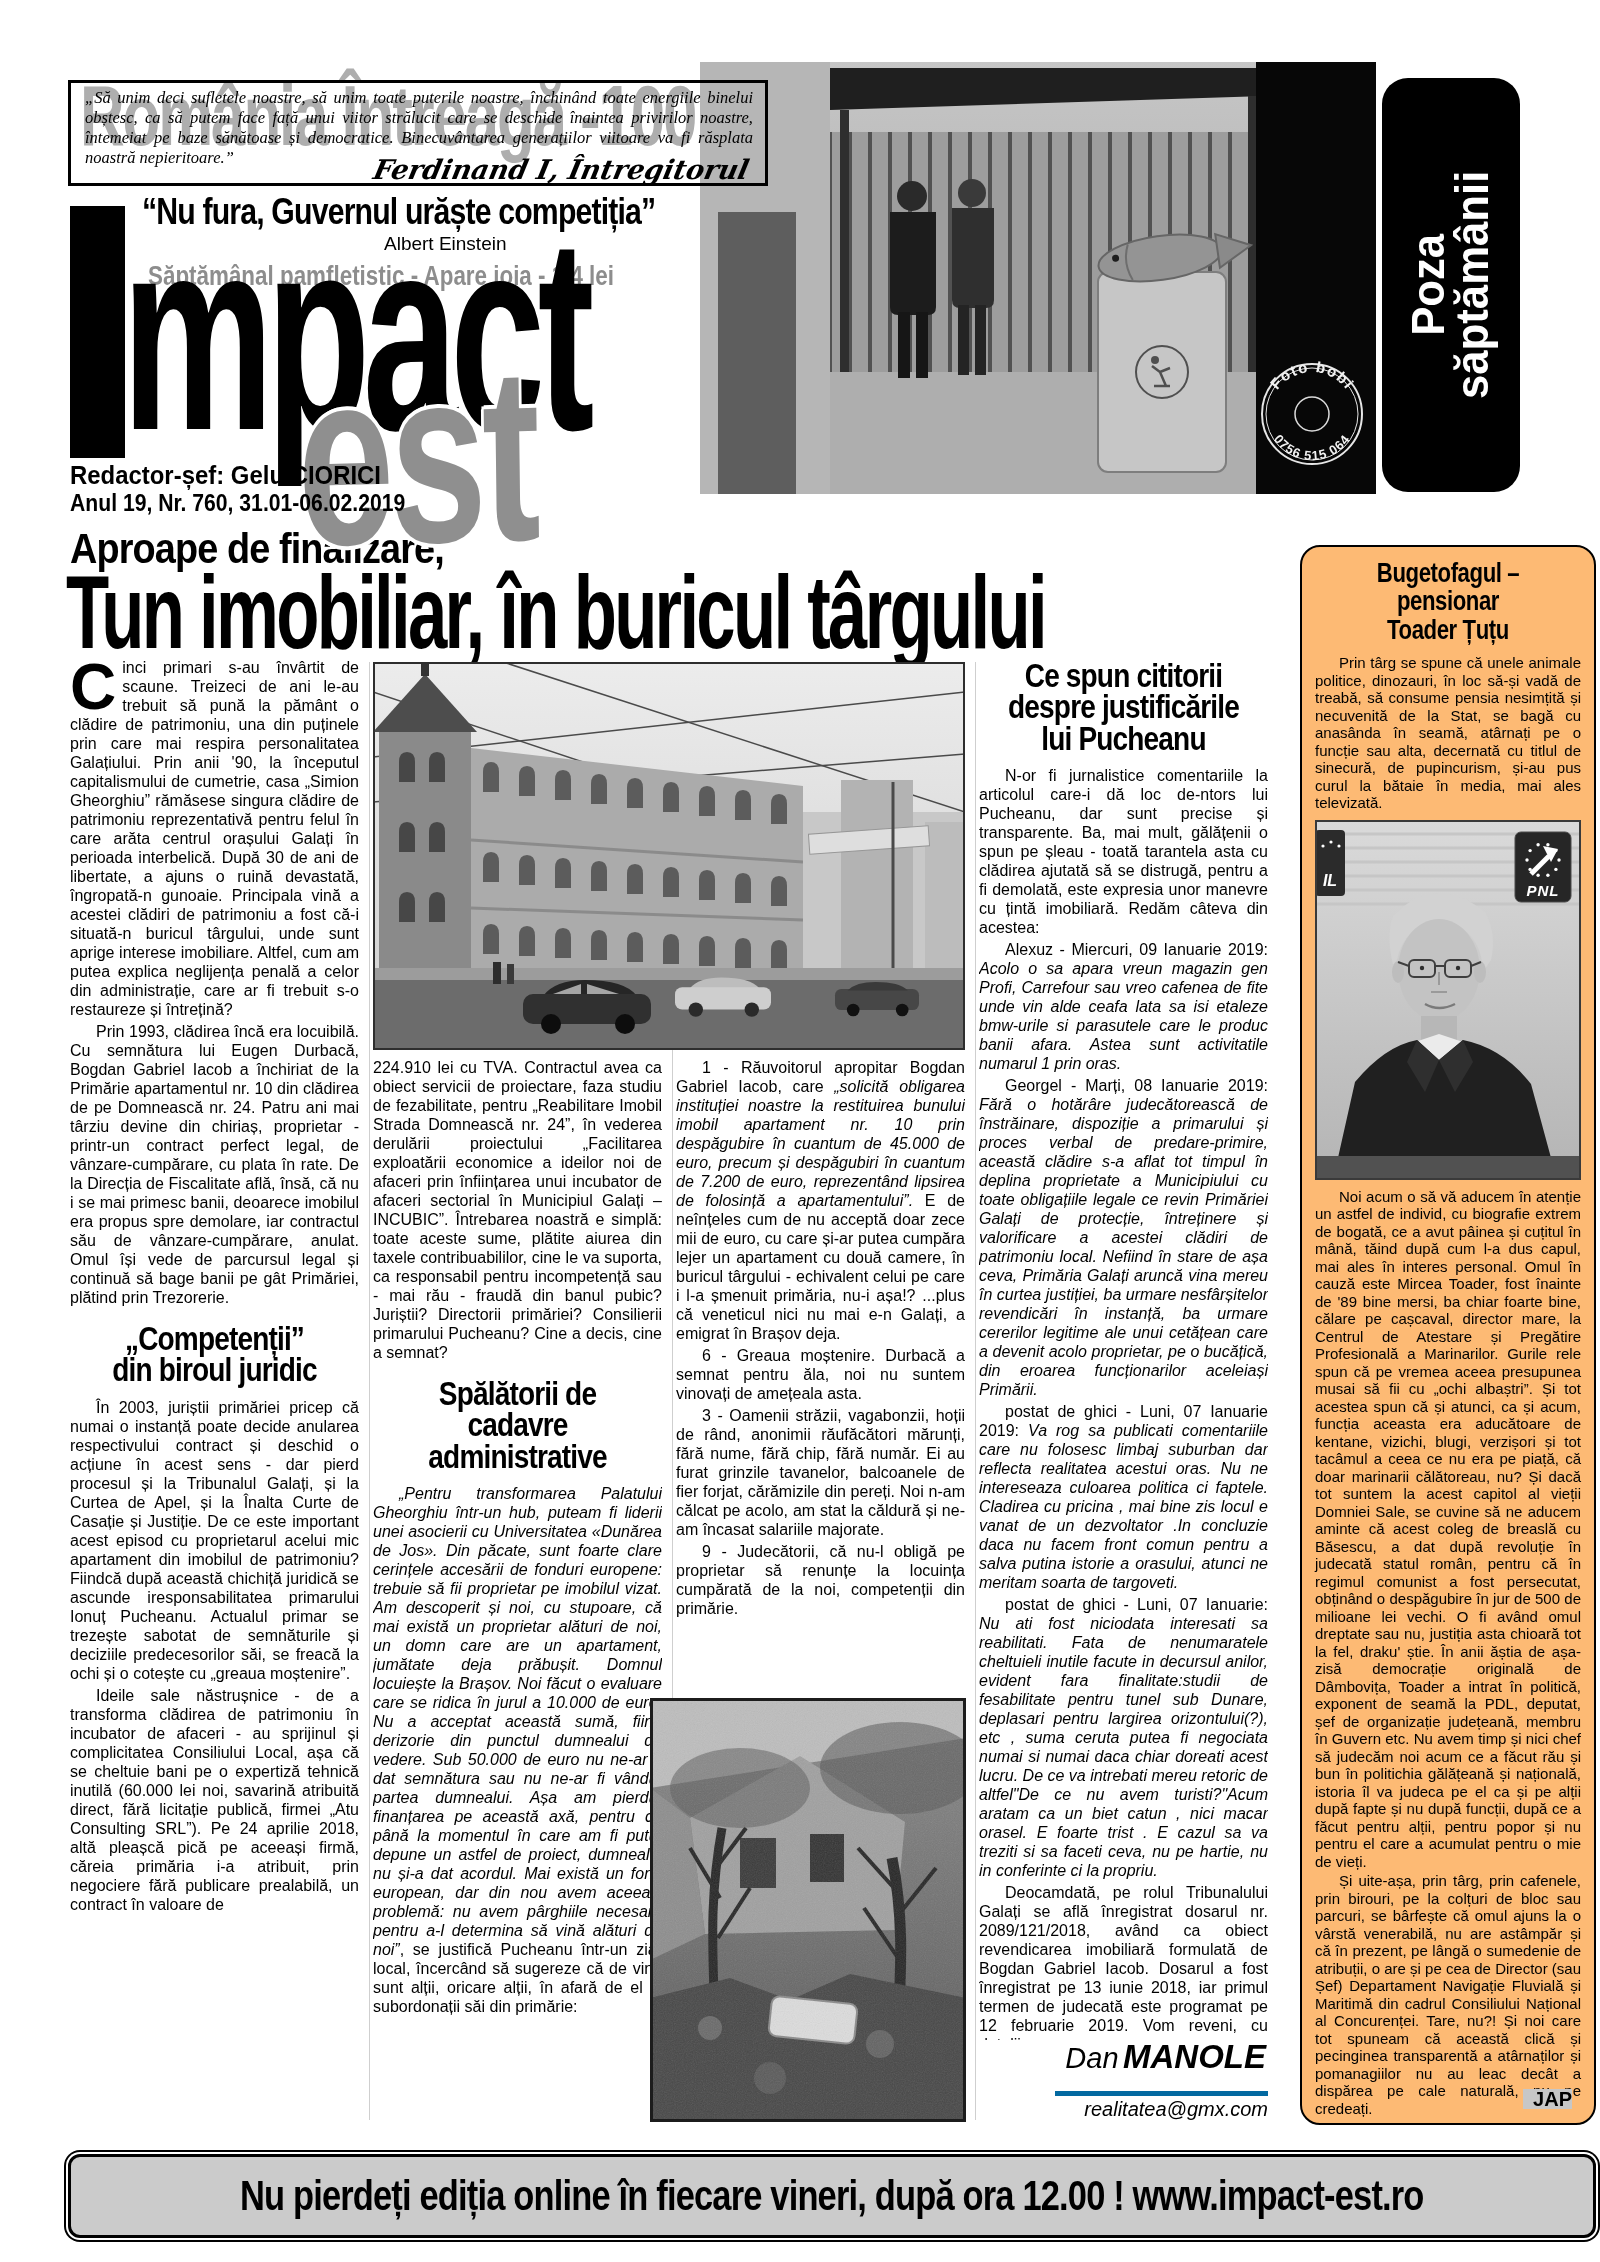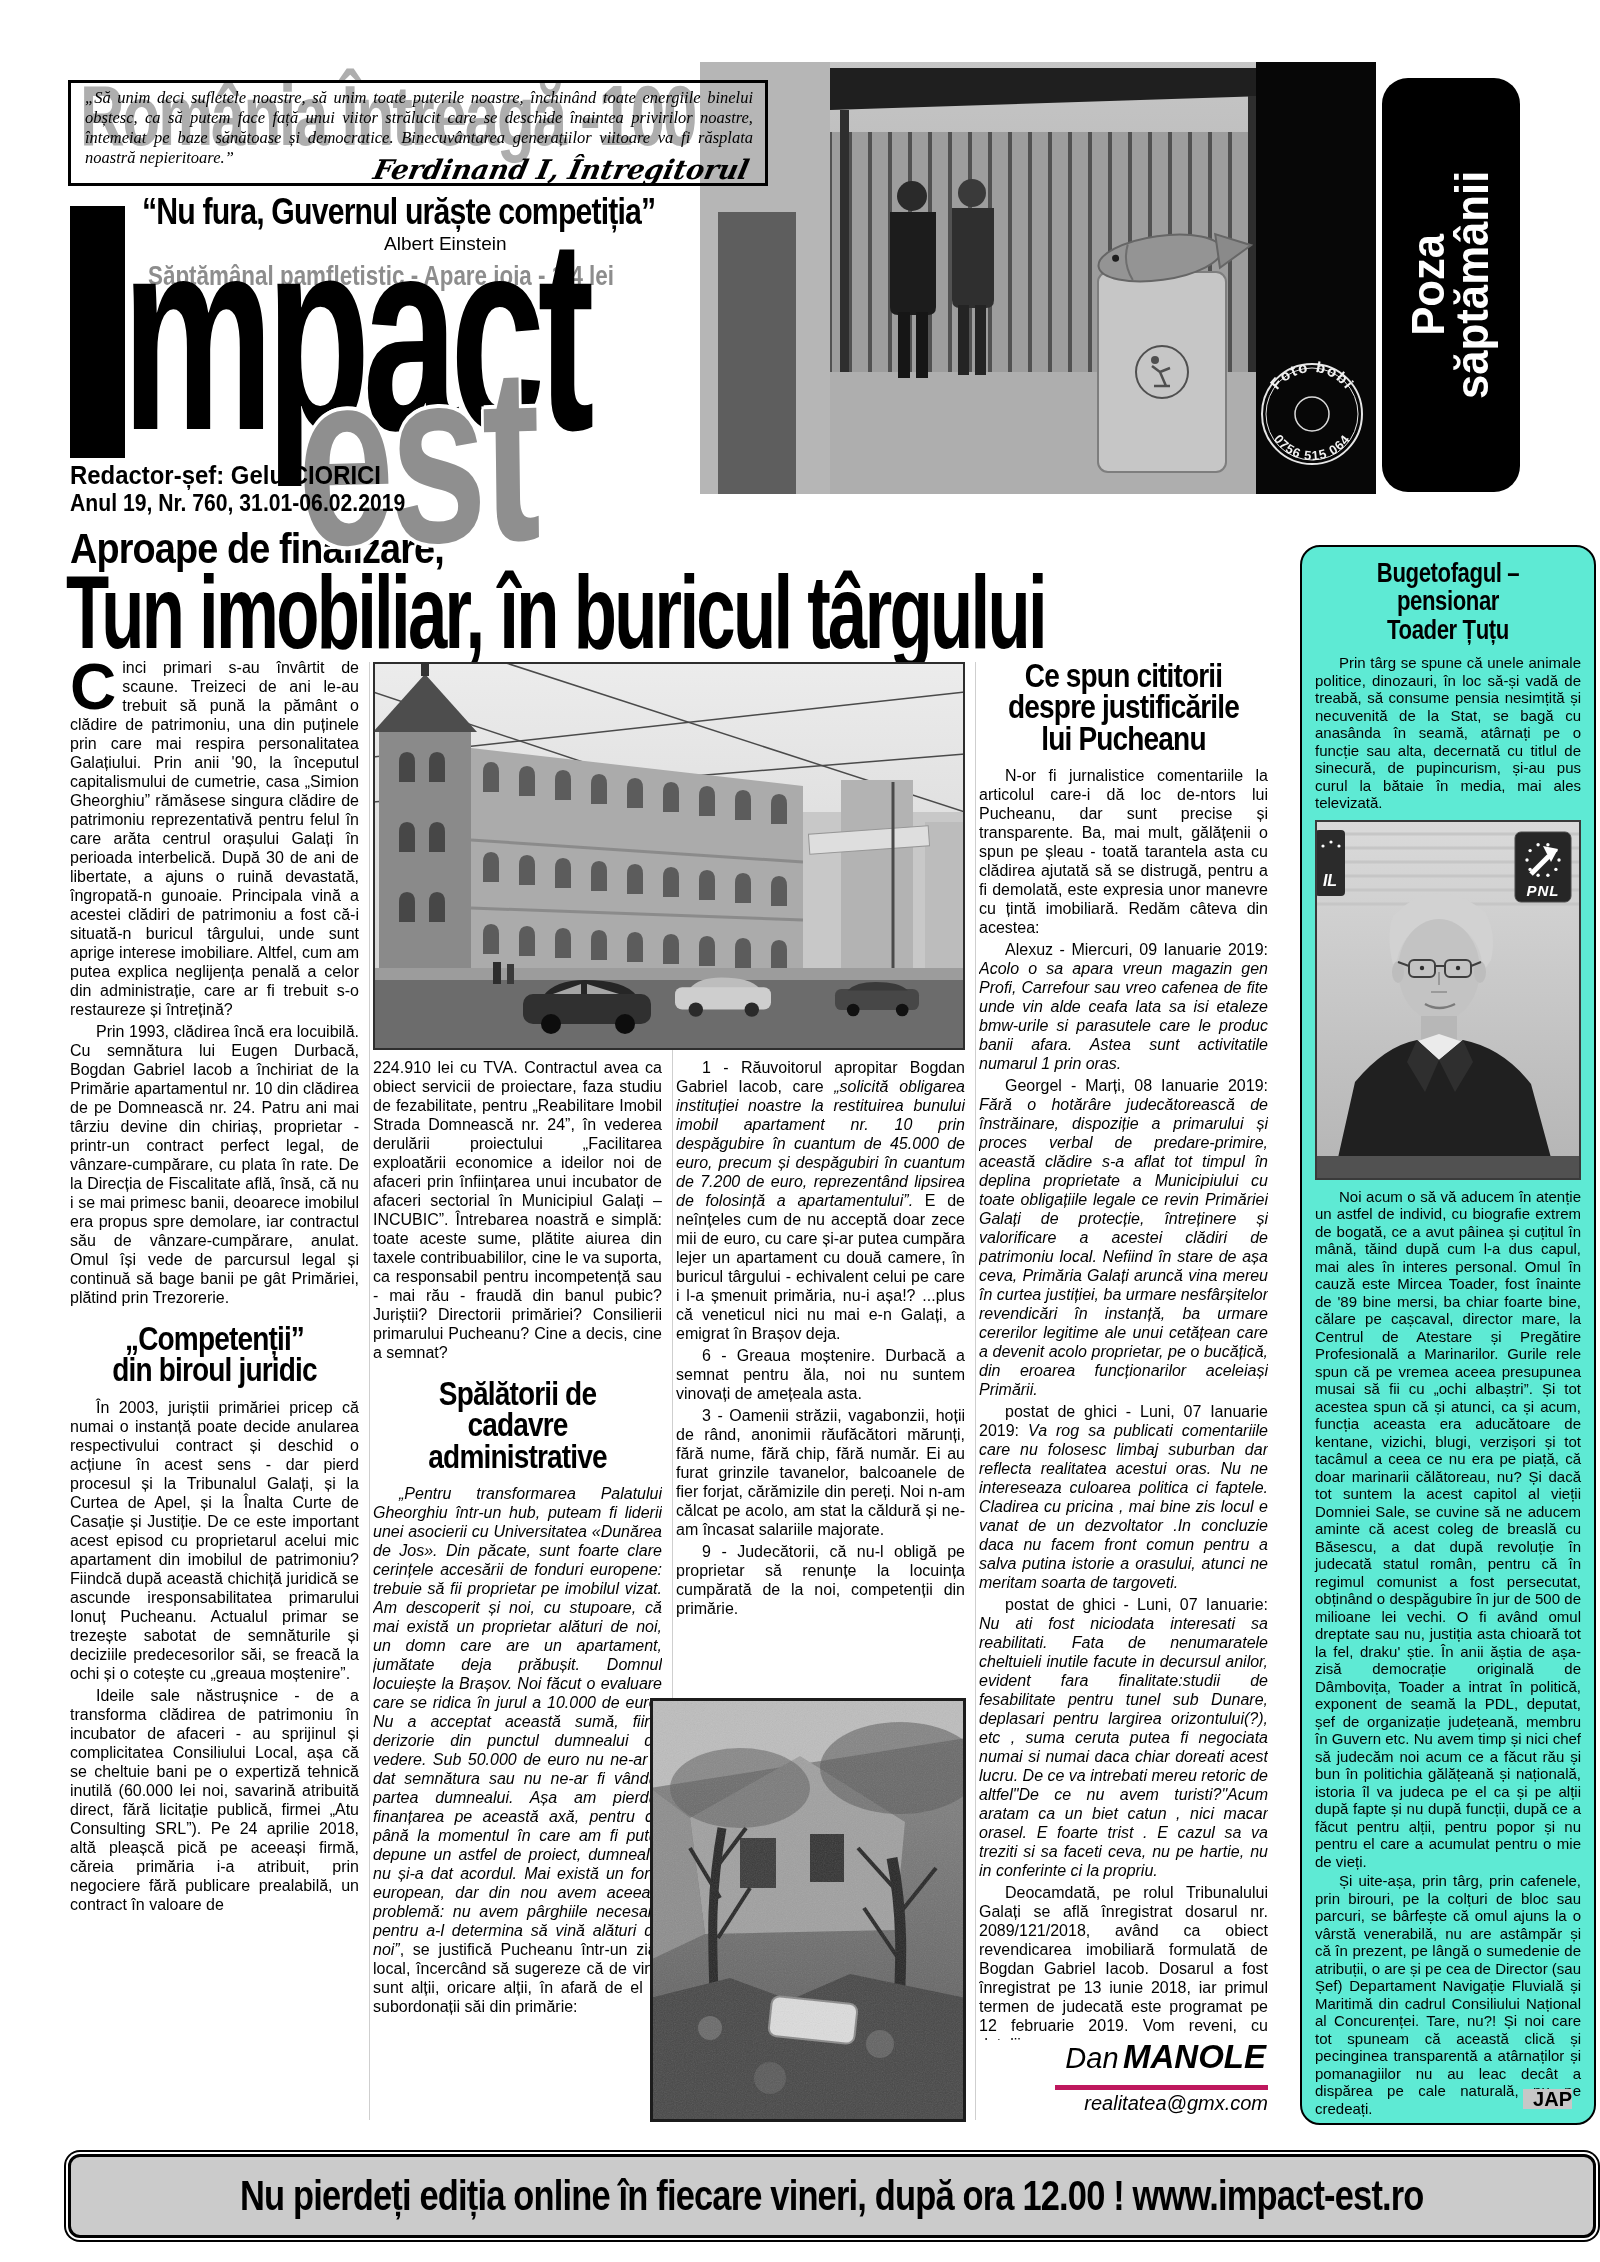--- a/index.html
+++ b/index.html
@@ -54,27 +54,27 @@
   .dc{float:left;font:bold 64px/50px "Liberation Sans",sans-serif;padding:4px 6px 0 0;}
   .subhead{font:bold 33px/0.95 "Liberation Sans",sans-serif;text-align:center;text-indent:0;
            white-space:pre-line;margin:16px 0 12px;transform:scaleX(.85);letter-spacing:-1px;}
   .it{font-style:italic;}
   .rule{position:absolute;top:662px;width:1px;height:1458px;background:#cfcfcf;}
 
   .photo-building{position:absolute;left:373px;top:662px;width:592px;height:388px;}
   .photo-ruins{position:absolute;left:650px;top:1698px;width:316px;height:424px;}
 
   .sigblock{position:absolute;left:979px;top:2040px;width:289px;text-align:right;background:#fff;z-index:6;}
-  .signame{display:inline-block;border-bottom:5px solid #be185d;padding:0 2px 12px 10px;}
+  .signame{display:inline-block;border-bottom:5px solid #0369a1;padding:0 2px 18px 10px;}
   .sig-first{font:italic 29px/1 "Liberation Sans",sans-serif;}
   .sig-last{font:bold italic 33px/1 "Liberation Sans",sans-serif;}
   .sigmail{font:italic 20px/1.3 "Liberation Sans",sans-serif;}
 
   
-  .sb{position:absolute;left:1300px;top:545px;width:296px;height:1580px;background:#5eead4;
+  .sb{position:absolute;left:1300px;top:545px;width:296px;height:1580px;background:#fdba74;
       border:2px solid #000;border-radius:20px;box-sizing:border-box;padding:10px 13px;overflow:hidden;}
   .sb-title{font:bold 27px/1.05 "Liberation Sans",sans-serif;text-align:center;white-space:pre-line;
             transform:scaleX(.82);margin:2px 0 10px;letter-spacing:-0.5px;}
   .sb p{font:15px/17.5px "Liberation Sans",sans-serif;text-align:justify;text-indent:24px;margin:0 0 2px;}
   .sb-photo{display:block;width:266px;height:360px;margin:8px auto 8px;}
   .sb-byline{position:absolute;right:22px;bottom:14px;font:bold 20px/1 "Liberation Sans",sans-serif;
              background:#c7c7c7;padding-left:10px;}
 
   
   .banner{position:absolute;left:68px;top:2138px;width:1528px;height:84px;background:#cbcbcb;

